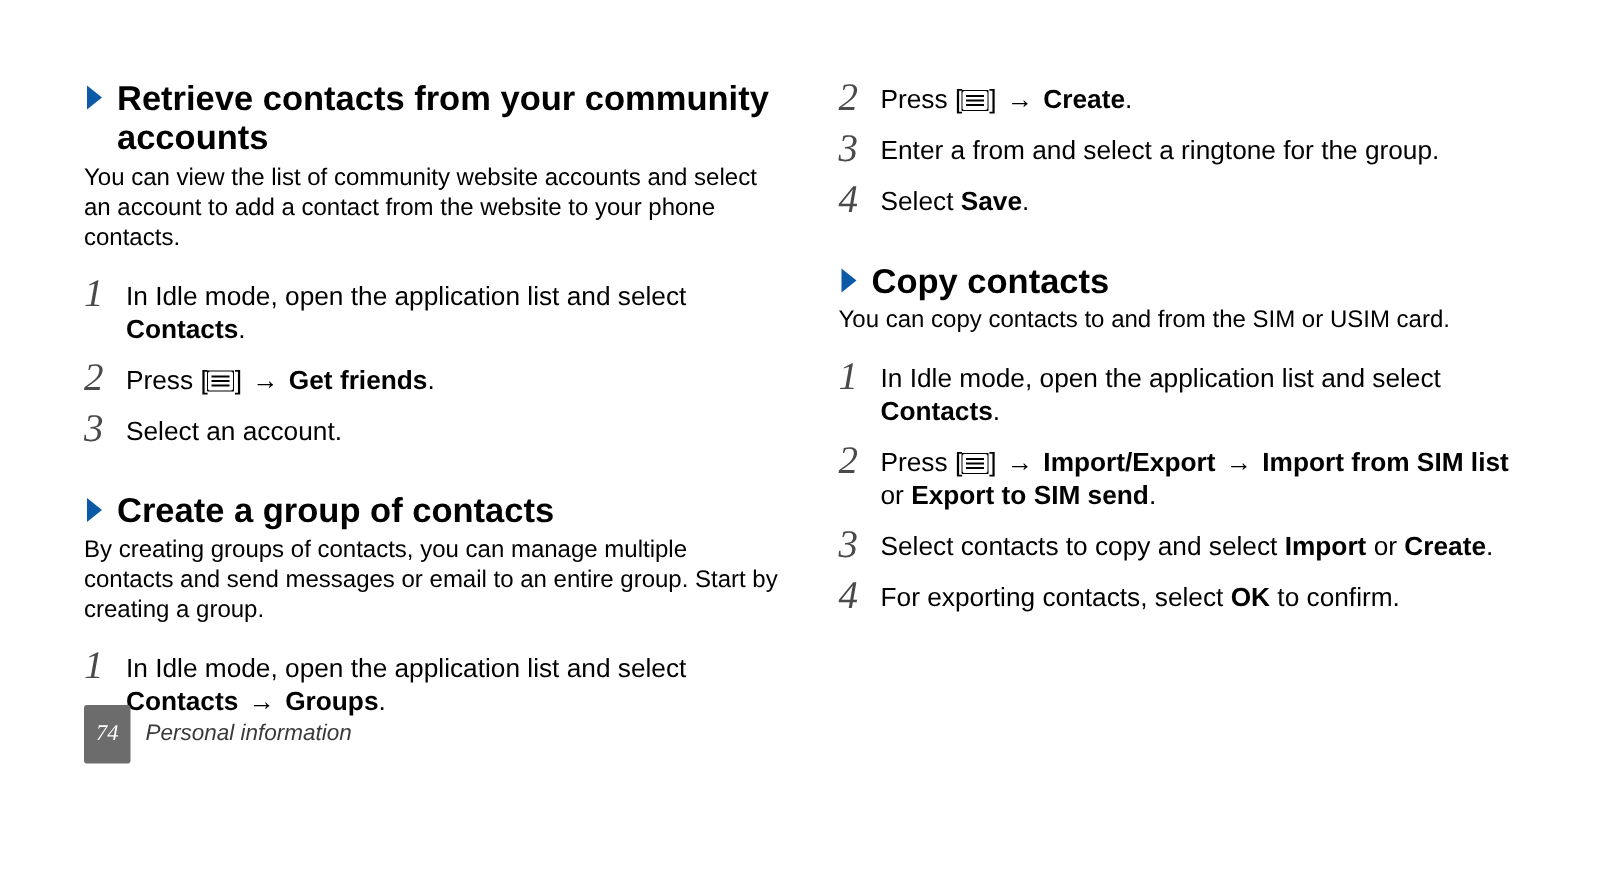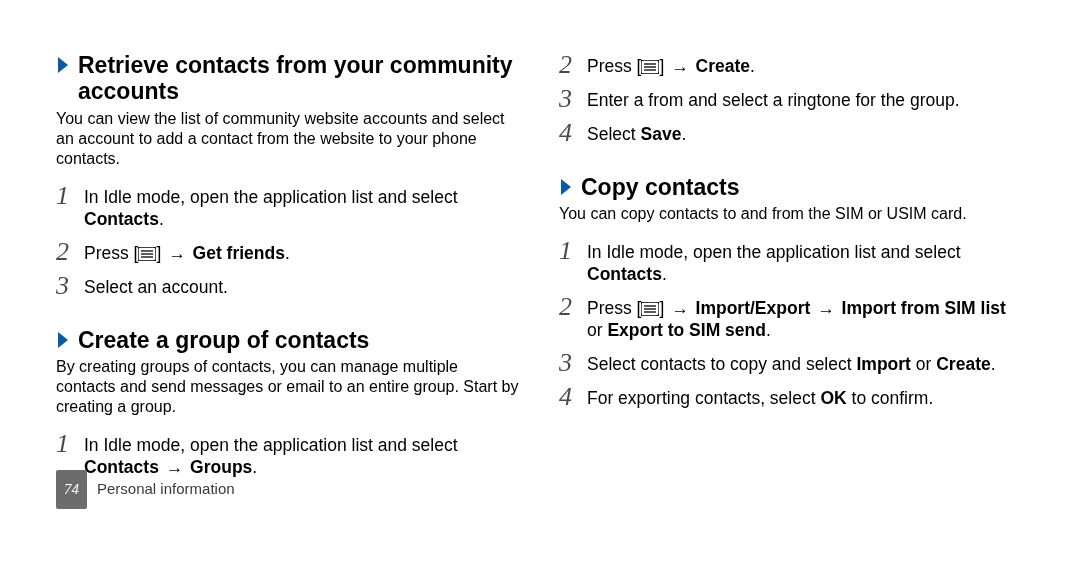--- a/index.html
+++ b/index.html
@@ -96,21 +96,21 @@
     background: #6c6c6c;
     color: #fff;
     font-style: italic;
     font-family: Georgia, "Times New Roman", serif;
     font-size: 15px;
     padding: 10px 8px;
     border-radius: 2px;
     margin-right: 10px;
     font-weight: 400;
   }
-  .footer-text { }
+  .footer-text { font-style: italic; }
   .arrow { padding: 0 2px; }
 </style>
 </head>
 <body>
 
 <div class="page">
 
   <div class="col">
 
     <div class="h-row">

